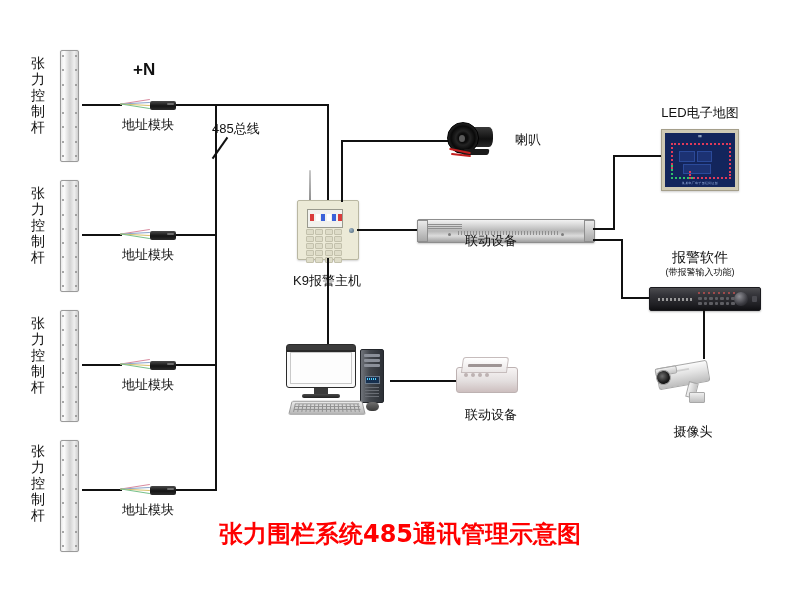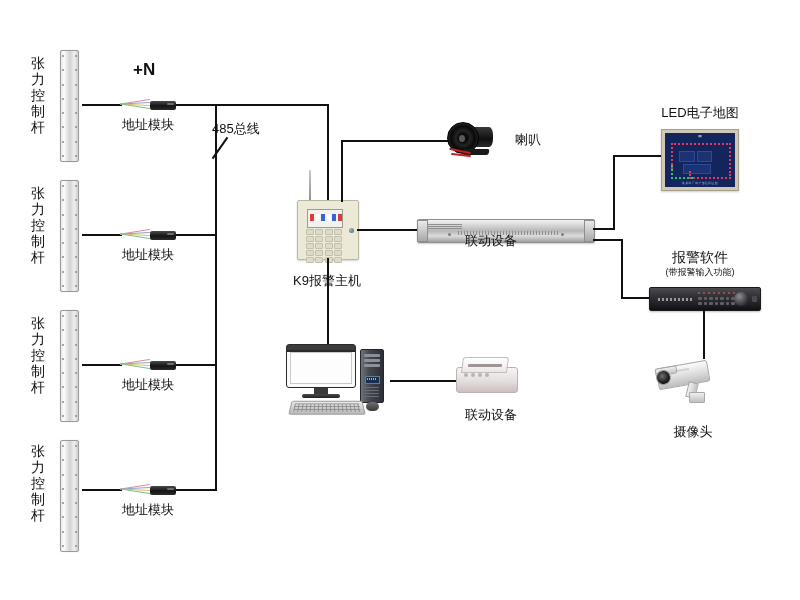--- a/index.html
+++ b/index.html
@@ -515,14 +515,15 @@
       <div class="slot"></div>
     <div class="pnl">
         <i></i>
         <i></i>
         <i></i>
         <i></i>
       </div>
   </div>
   <div class="lbl lbl-c" style="left:491px;top:406px;">联动设备</div>
 
+  <div class="title">张力围栏系统485通讯管理示意图</div>
 
 </div>
 
 </body></html>

